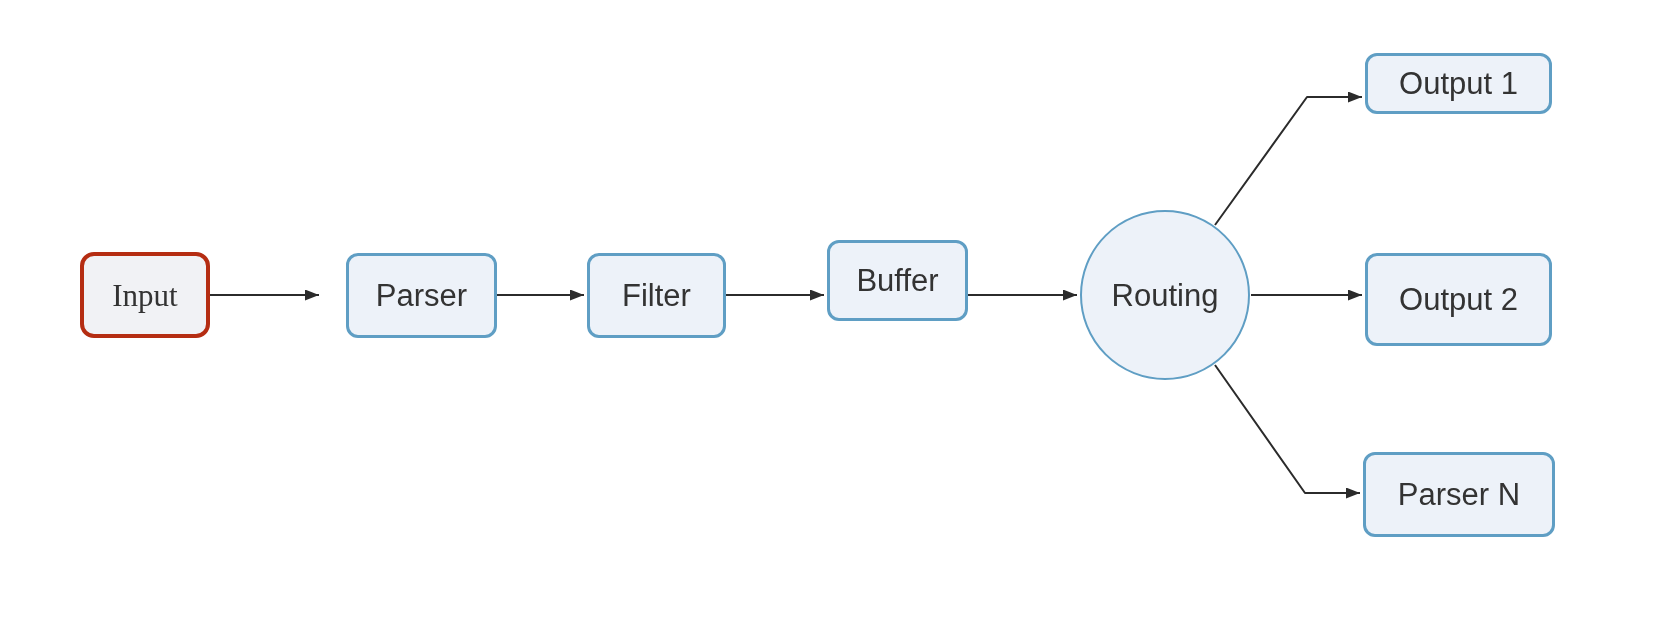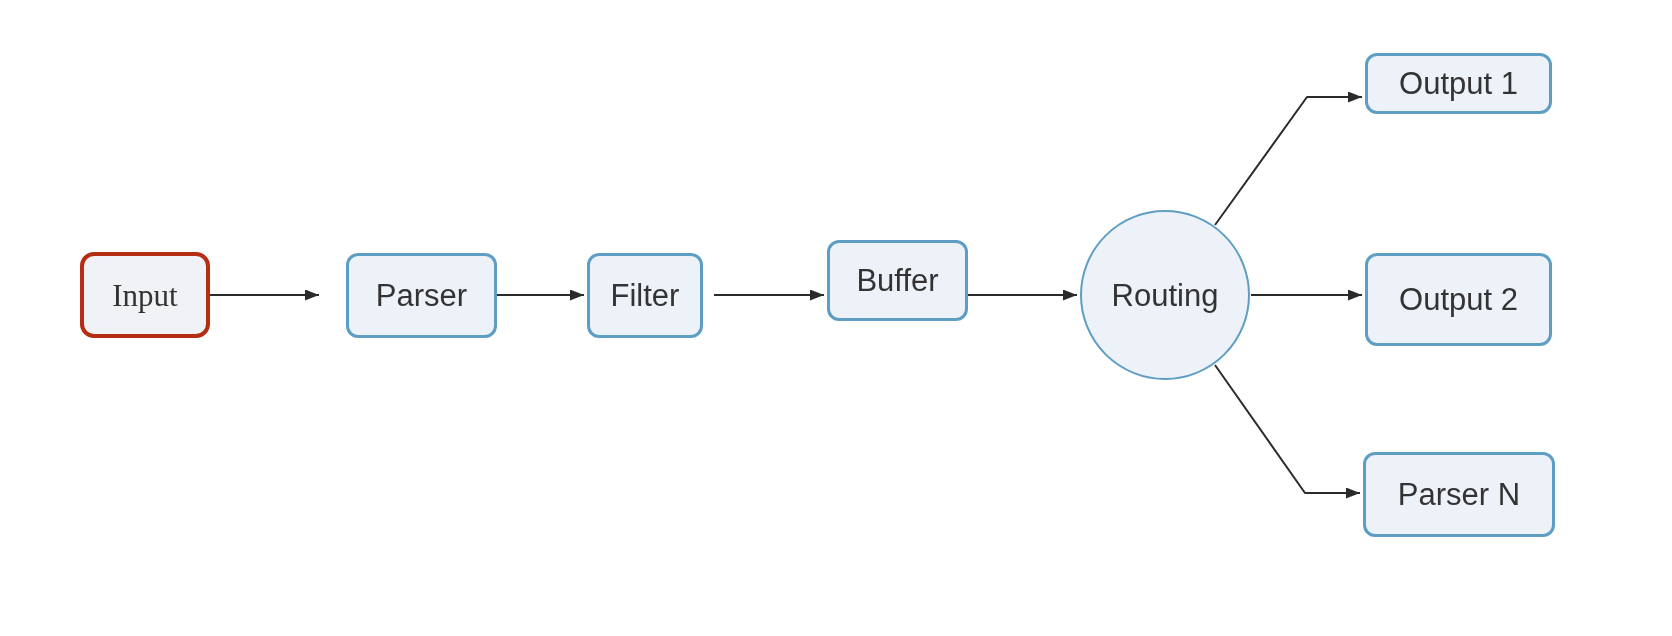--- a/index.html
+++ b/index.html
@@ -79,21 +79,21 @@
   </svg>
 
   <div class="node node--input" style="left:80px; top:252px; width:130px; height:86px;">
     <span>Input</span>
   </div>
 
   <div class="node" style="left:322px; top:253px; width:151px; height:85px;margin-left:24px;">
     <span>Parser</span>
   </div>
 
-  <div class="node" style="left:587px; top:253px; width:116px; height:85px;">
+  <div class="node" style="left:587px; top:253px; width:139px; height:85px;">
     <span>Filter</span>
   </div>
 
   <div class="node" style="left:827px; top:240px; width:141px; height:81px;">
     <span>Buffer</span>
   </div>
 
   <div class="node node--circle" style="left:1080px; top:210px; width:170px; height:170px;">
     <span>Routing</span>
   </div>

